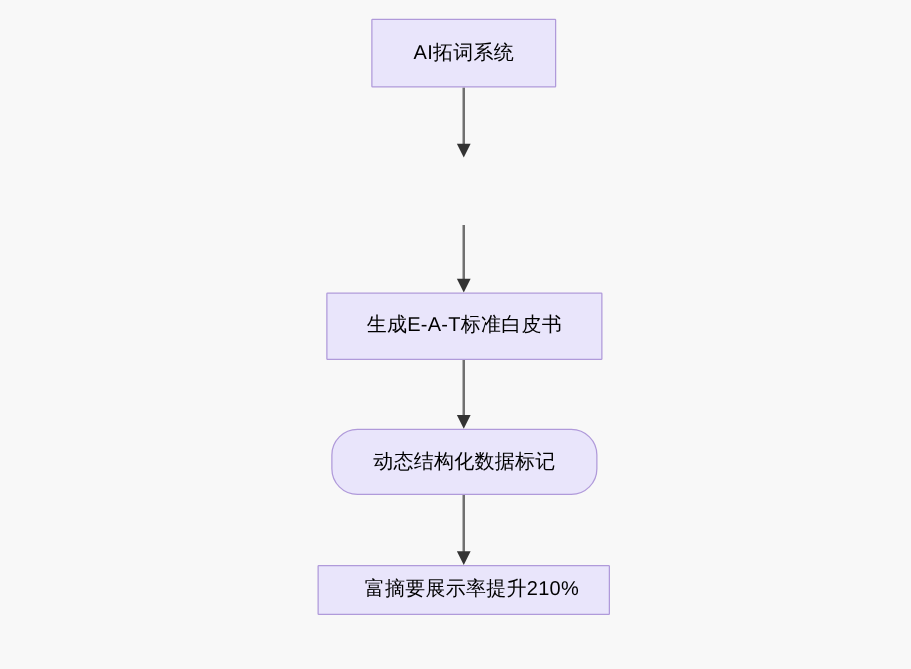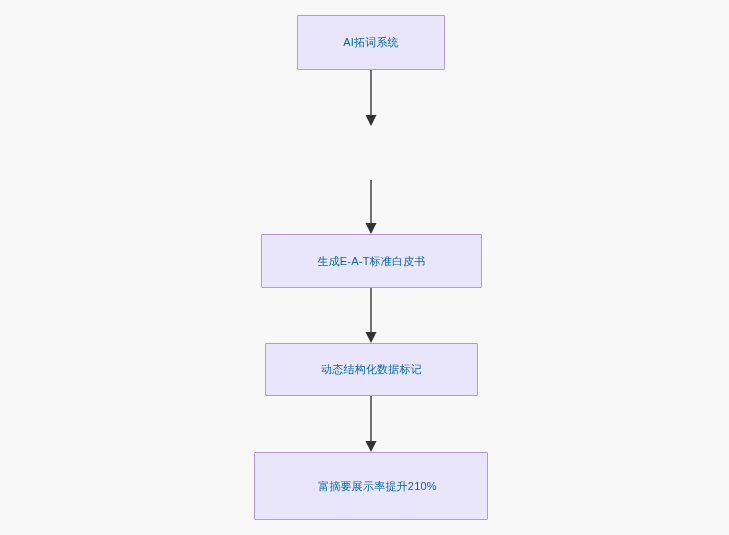--- a/index.html
+++ b/index.html
@@ -24,37 +24,37 @@
   
   .node {
     position: absolute;
     box-sizing: border-box;
     background: #e9e5fb;
     border: 1px solid #b09ada;
     border-radius: 1px;
     display: flex;
     align-items: center;
     justify-content: center;
-    color: #0369a1;
-    font-size: 11px;
+    color: #000000;
+    font-size: 16px;
     line-height: 1;
     letter-spacing: 0.2px;
     white-space: nowrap;
     z-index: 2;
   }
   .node-label {
     display: block;
     text-align: center;
   }
 
   .node-1 { left: 297px; top: 15px;  width: 148px; height: 55px; }
   .node-2 { left: 276px; top: 126px; width: 190px; height: 54px; }
   .node-3 { left: 261px; top: 234px; width: 221px; height: 54px; justify-content: center; }
-  .node-4 { left: 265px; top: 343px; width: 213px; height: 53px; }
-  .node-5 { left: 254px; top: 452px; width: 234px; height: 68px; padding-left: 13px; }
+  .node-4 { left: 265px; top: 343px; width: 213px; height: 53px; border-radius: 21px; }
+  .node-5 { left: 254px; top: 452px; width: 234px; height: 40px; padding-left: 13px; }
 
   
   .connector {
     position: absolute;
     left: 0;
     top: 0;
     width: 729px;
     height: 535px;
     z-index: 1;
     pointer-events: none;

